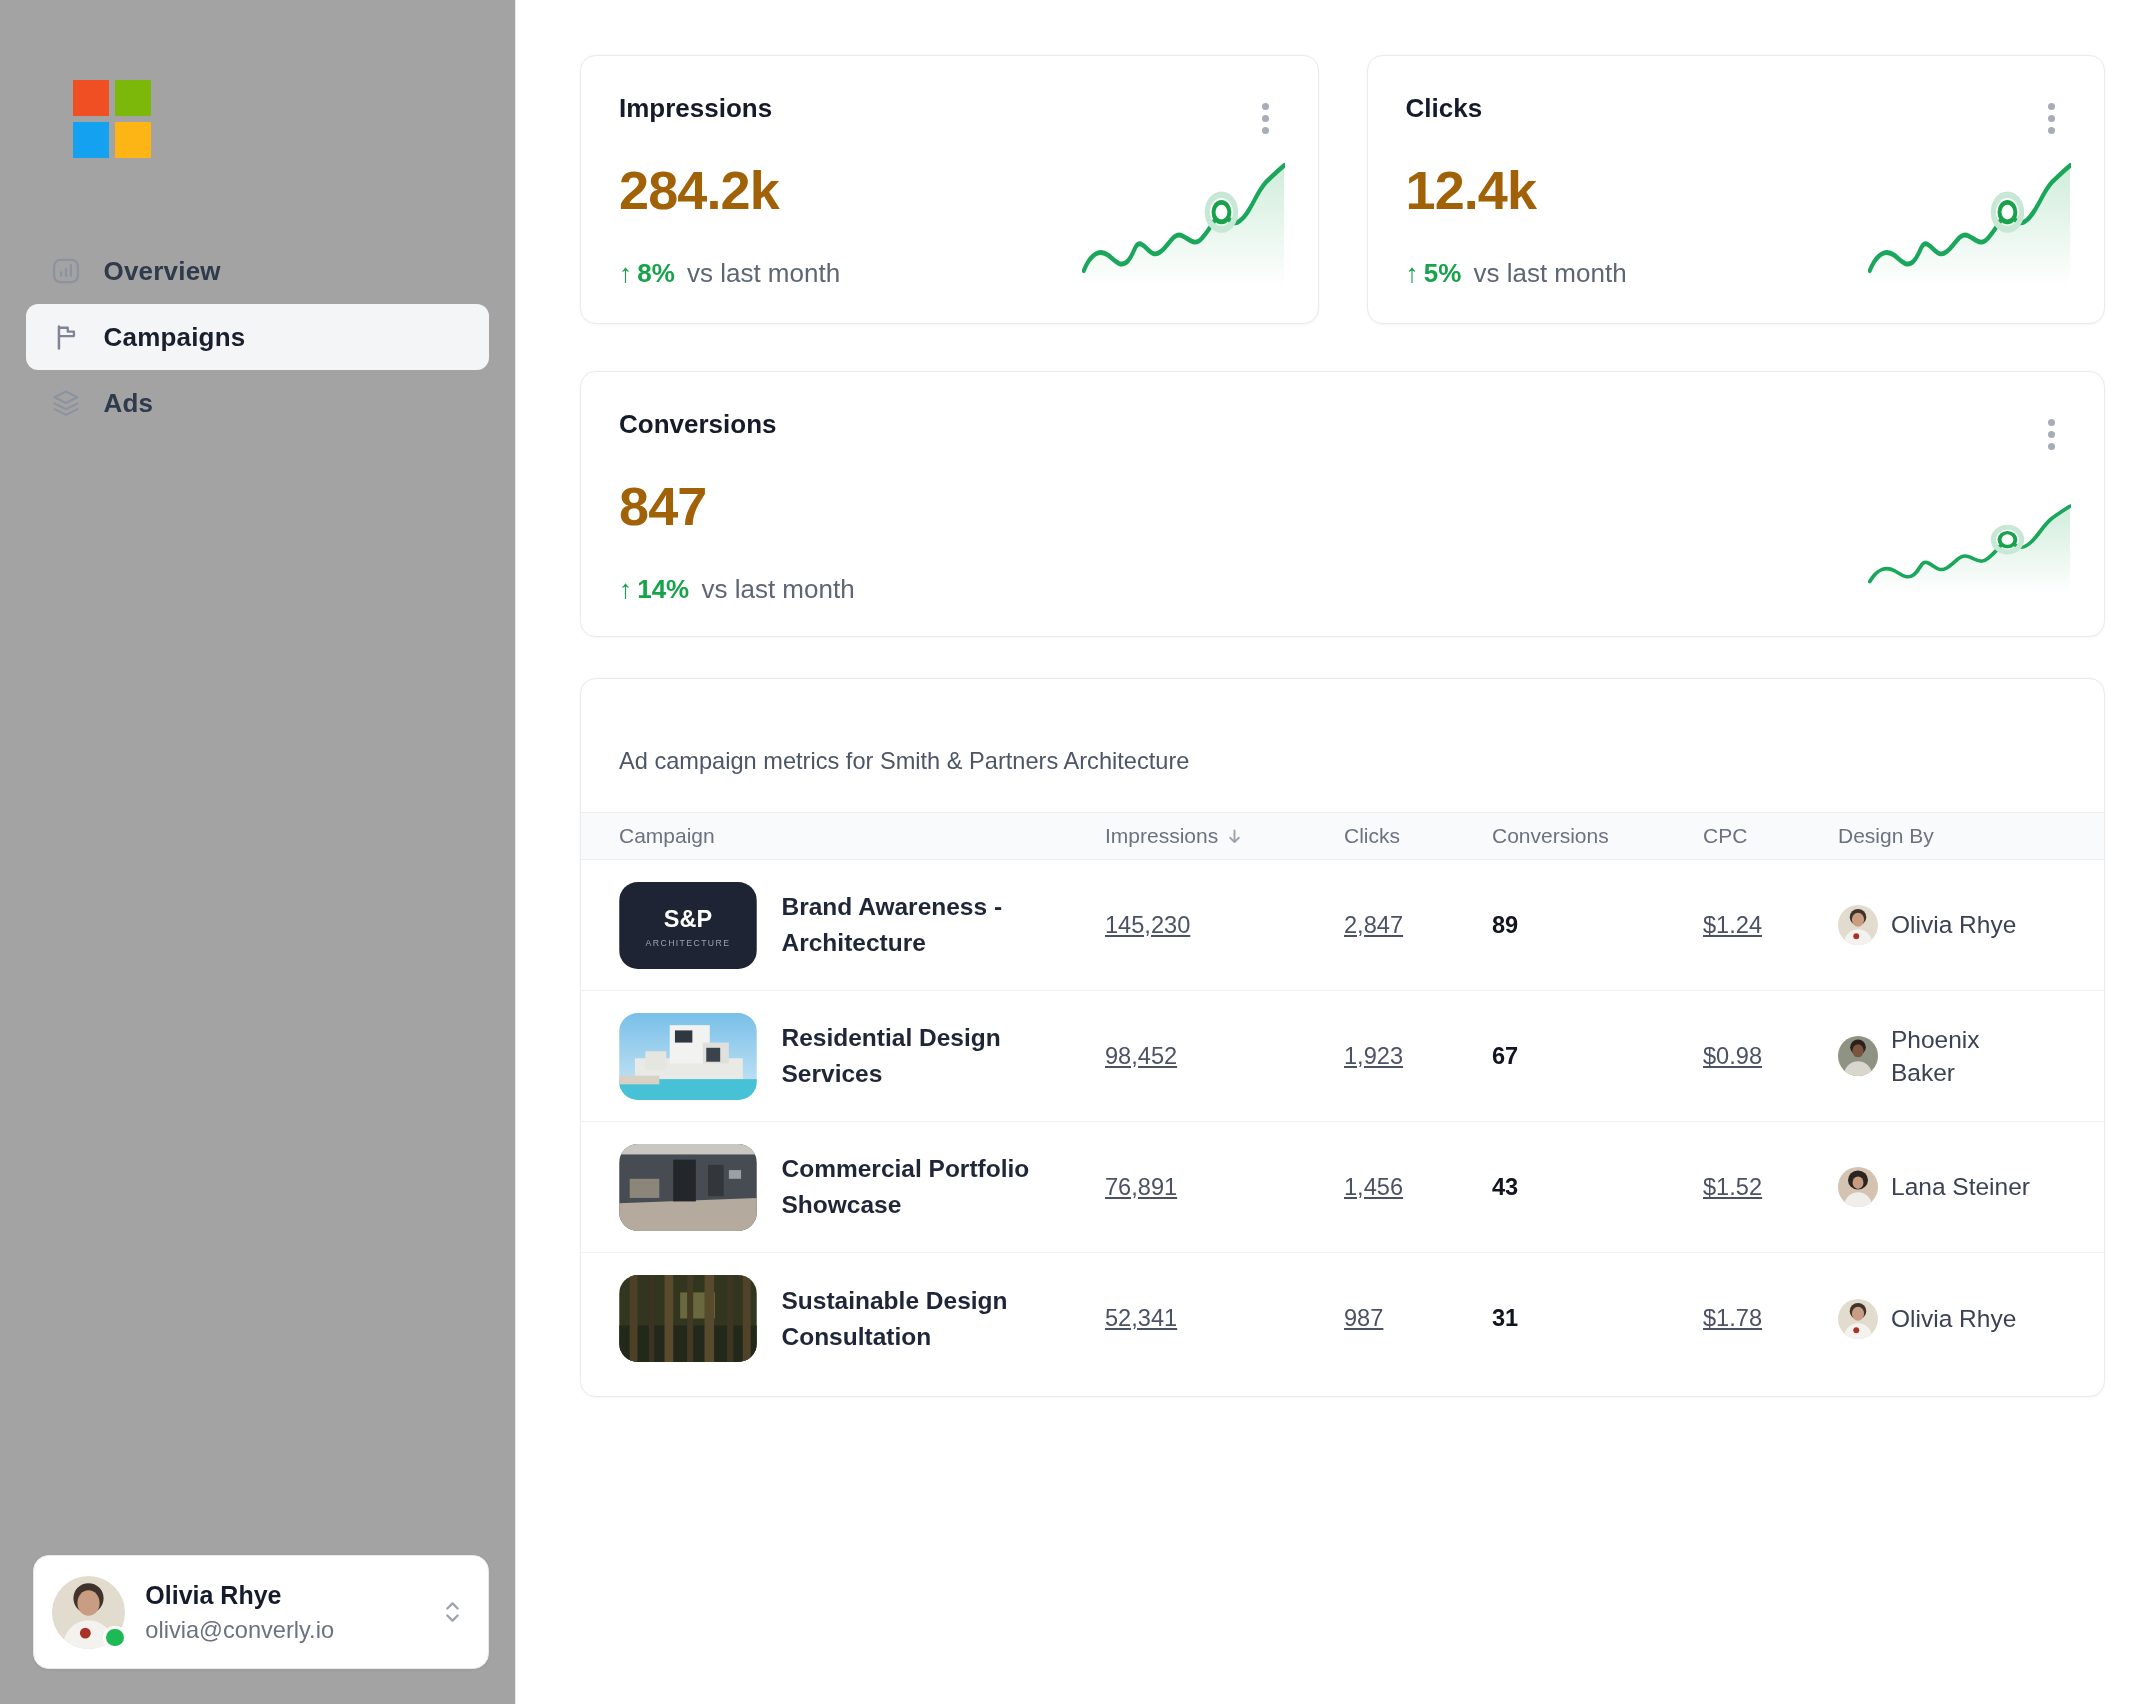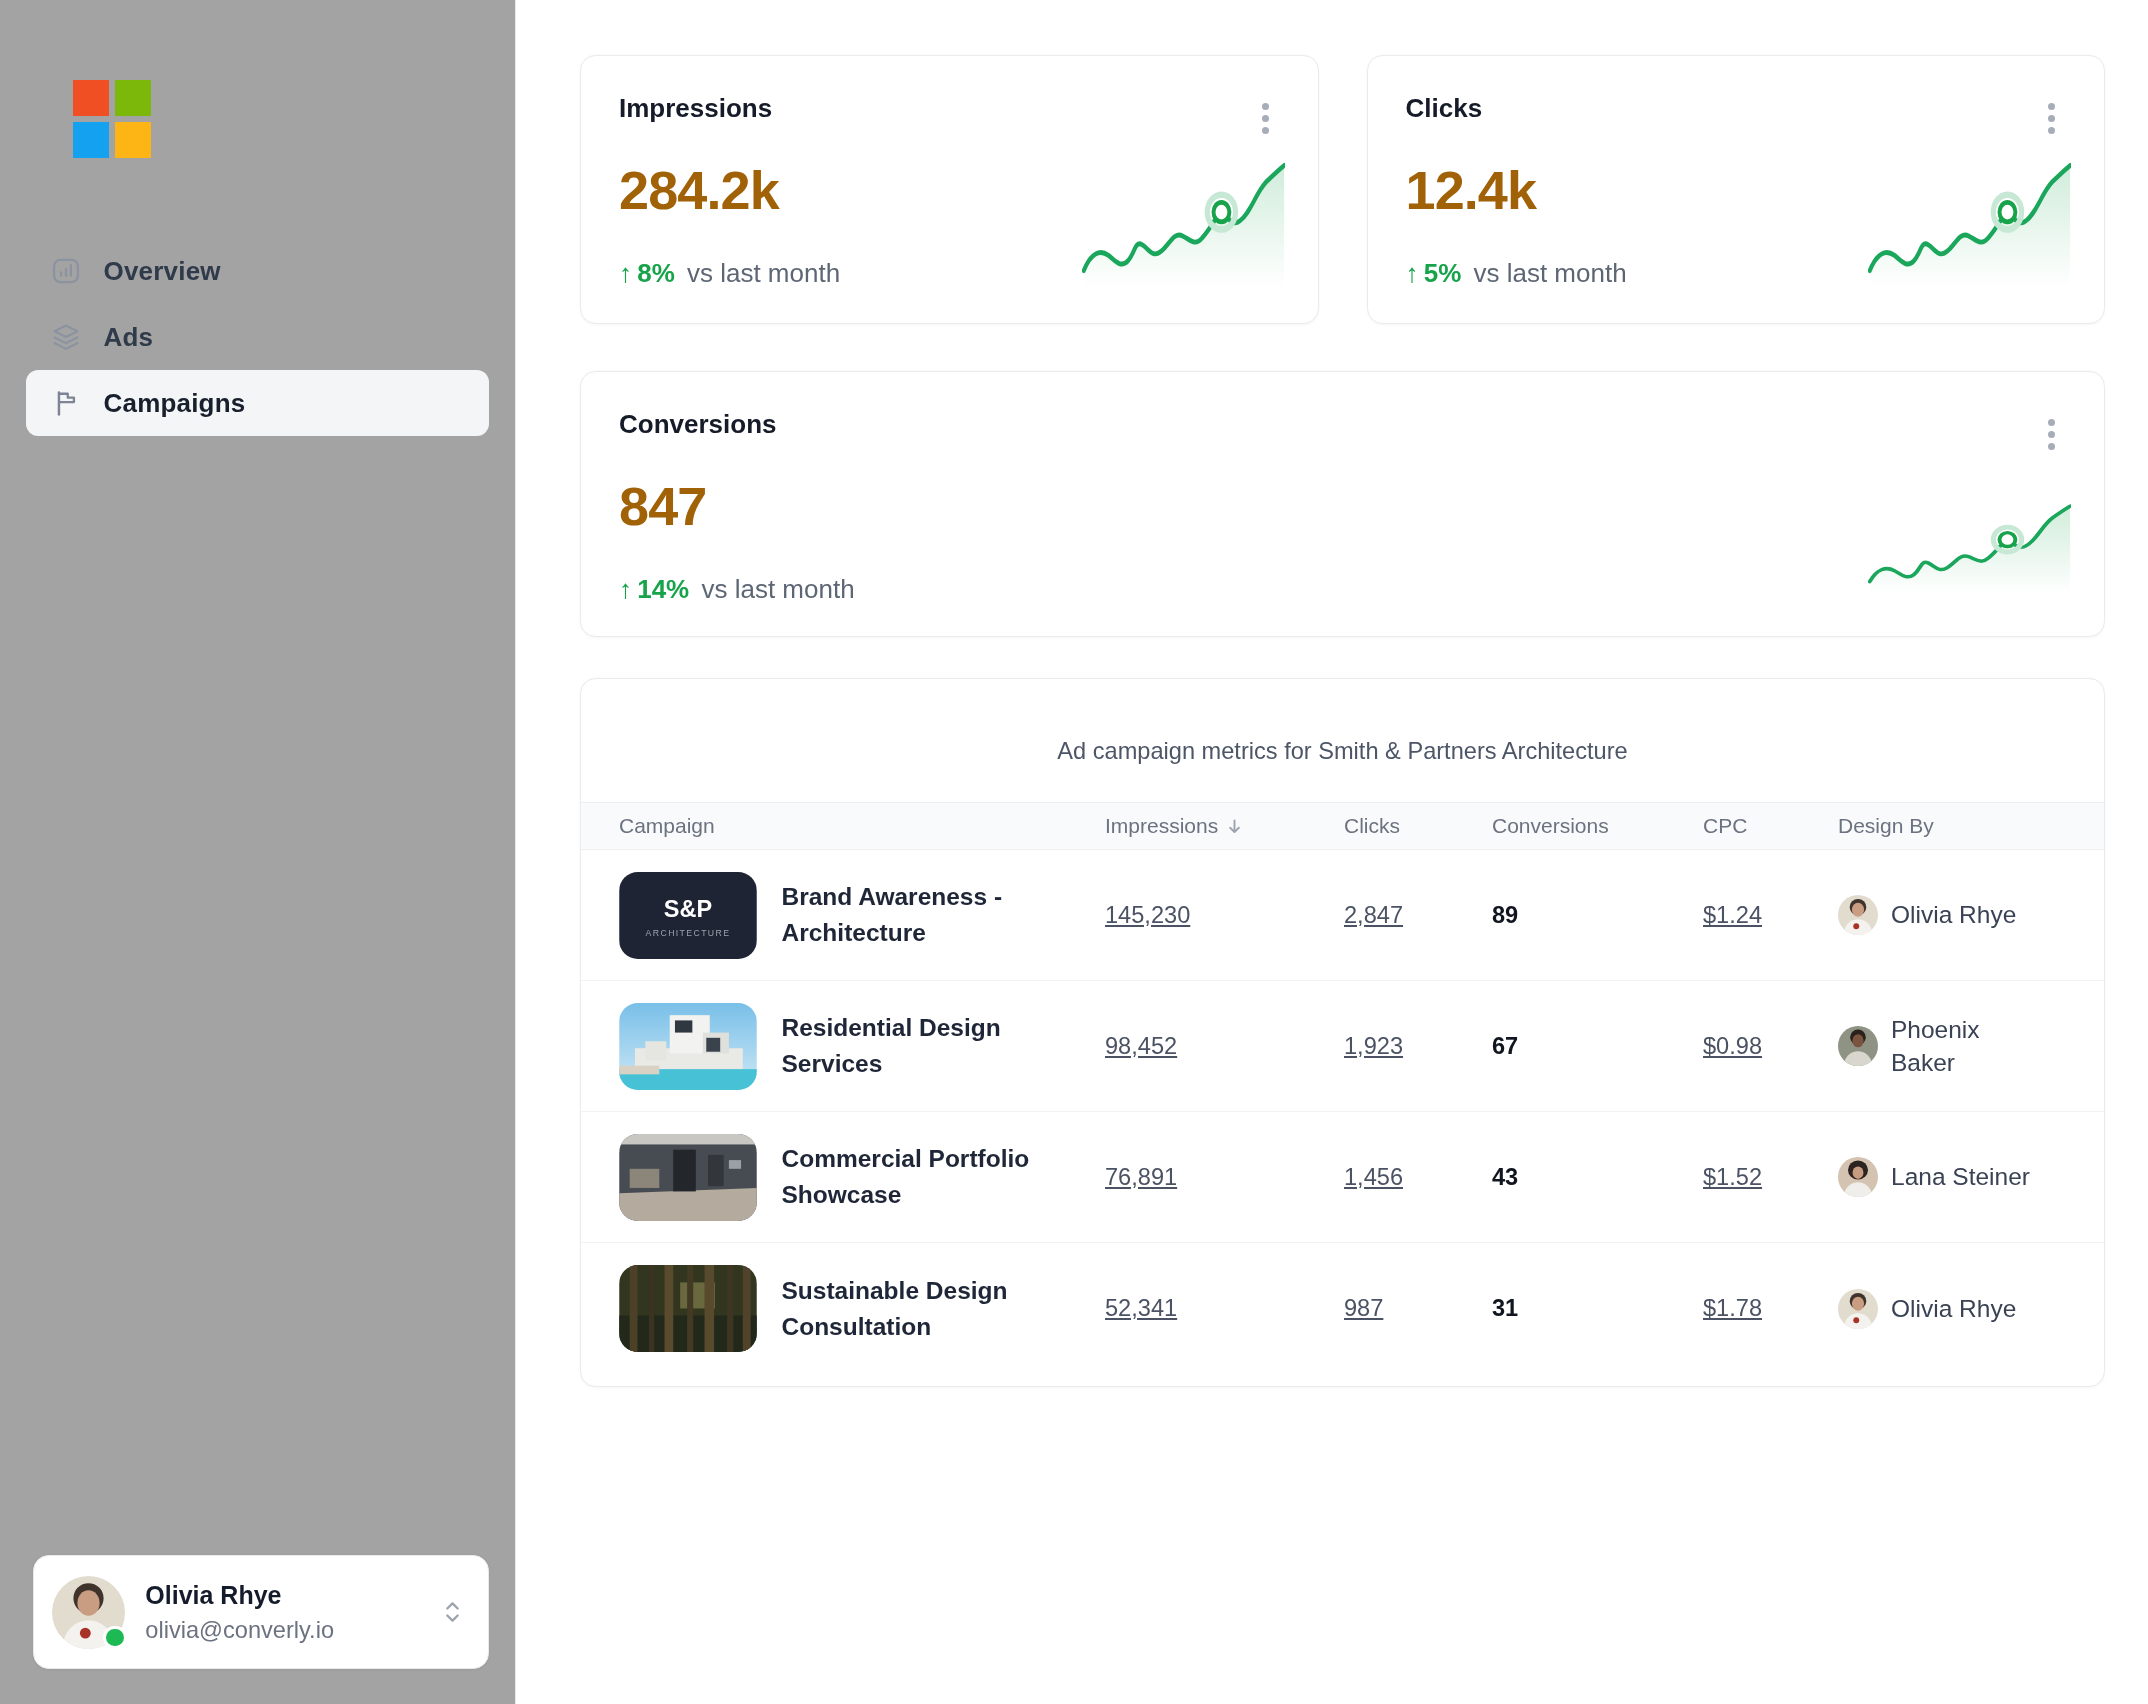--- a/index.html
+++ b/index.html
@@ -58,21 +58,21 @@
   .stat-card.wide .spark { height:101px; bottom:42px; }
   .spark svg { width:100%; height:100%; display:block; }
 
   
   .cp-card { margin-top:41px; padding:0; overflow:hidden; margin-bottom:52px; }
   .cp-header { padding:38px 38px 37px 38px; }
   .cp-title-row { display:flex; align-items:center; gap:19px; }
   .cp-title { font-size:27px; font-weight:700; color:#141b2b; }
   .cp-badge { font-size:21px; color:#3a4354; border:0.9px solid #e6e8eb; background:#fafbfb;
     border-radius:873px; padding:7px 17.5px; line-height:1; }
-  .cp-subtitle { margin-top:21px; font-size:23.6px; color:#4d5667;text-align:center; }
+  .cp-subtitle { margin-top:31px; font-size:23.6px; color:#4d5667; }
 
   .t-head, .t-row { display:grid;
     grid-template-columns:486px 239px 148px 211px 135px 1fr;
     align-items:center; padding:0 38px; }
   .t-head { height:48px; background:#f9fafb; border-top:0.9px solid #eceef0;
     border-bottom:0.9px solid #eceef0; }
   .t-head .th { font-size:21px; color:#6b7280; font-weight:500; display:flex;
     align-items:center; gap:7px; cursor:pointer; }
   .t-row { height:131px; border-bottom:0.9px solid #f0f2f4; cursor:pointer; }
   .t-row:last-child { border-bottom:none; }
@@ -114,34 +114,34 @@
   </div>
 
   <nav class="nav">
     <div class="nav-item">
       <svg width="30" height="30" viewBox="0 0 34 34">
         <rect x="3.5" y="4.5" width="27" height="25" rx="7" fill="none" stroke="#8b93a1" stroke-width="2.6"></rect>
         <path d="M11.5 22.5 v-4 M17 22.5 v-8 M22.5 22.5 v-12" stroke="#8b93a1" stroke-width="2.6" stroke-linecap="round" fill="none"></path>
       </svg>
       <span class="nav-label">Overview</span>
     </div>
+    <div class="nav-item active">
+      <svg width="30" height="30" viewBox="0 0 34 34">
+        <path d="M9 30 V5" stroke="#7d8594" stroke-width="2.8" stroke-linecap="round" fill="none"></path>
+        <path d="M9 6.5 h10 v4.5 h7 v5 h-17" stroke="#7d8594" stroke-width="2.6" fill="none" stroke-linejoin="round"></path>
+      </svg>
+      <span class="nav-label">Campaigns</span>
+    </div>
     <div class="nav-item">
       <svg width="30" height="30" viewBox="0 0 34 34">
         <path d="M17 4 L30 10.5 L17 17 L4 10.5 Z" stroke="#8b93a1" stroke-width="2.4" fill="none" stroke-linejoin="round"></path>
         <path d="M4 17.5 L17 24 L30 17.5" stroke="#8b93a1" stroke-width="2.4" fill="none" stroke-linejoin="round" stroke-linecap="round"></path>
         <path d="M4 24 L17 30.5 L30 24" stroke="#8b93a1" stroke-width="2.4" fill="none" stroke-linejoin="round" stroke-linecap="round"></path>
       </svg>
       <span class="nav-label">Ads</span>
-    </div>
-    <div class="nav-item active">
-      <svg width="30" height="30" viewBox="0 0 34 34">
-        <path d="M9 30 V5" stroke="#7d8594" stroke-width="2.8" stroke-linecap="round" fill="none"></path>
-        <path d="M9 6.5 h10 v4.5 h7 v5 h-17" stroke="#7d8594" stroke-width="2.6" fill="none" stroke-linejoin="round"></path>
-      </svg>
-      <span class="nav-label">Campaigns</span>
     </div>
   </nav>
 
   <div class="profile">
     <div class="avatar-wrap">
       <span class="profile-avatar-slot">
   <svg viewBox="0 0 46 46">
     <rect width="46" height="46" fill="#e2dccf"></rect>
     <circle cx="23" cy="14" r="9.5" fill="#3f332c"></circle>
     <ellipse cx="23" cy="17" rx="7" ry="8" fill="#c99d82"></ellipse>

